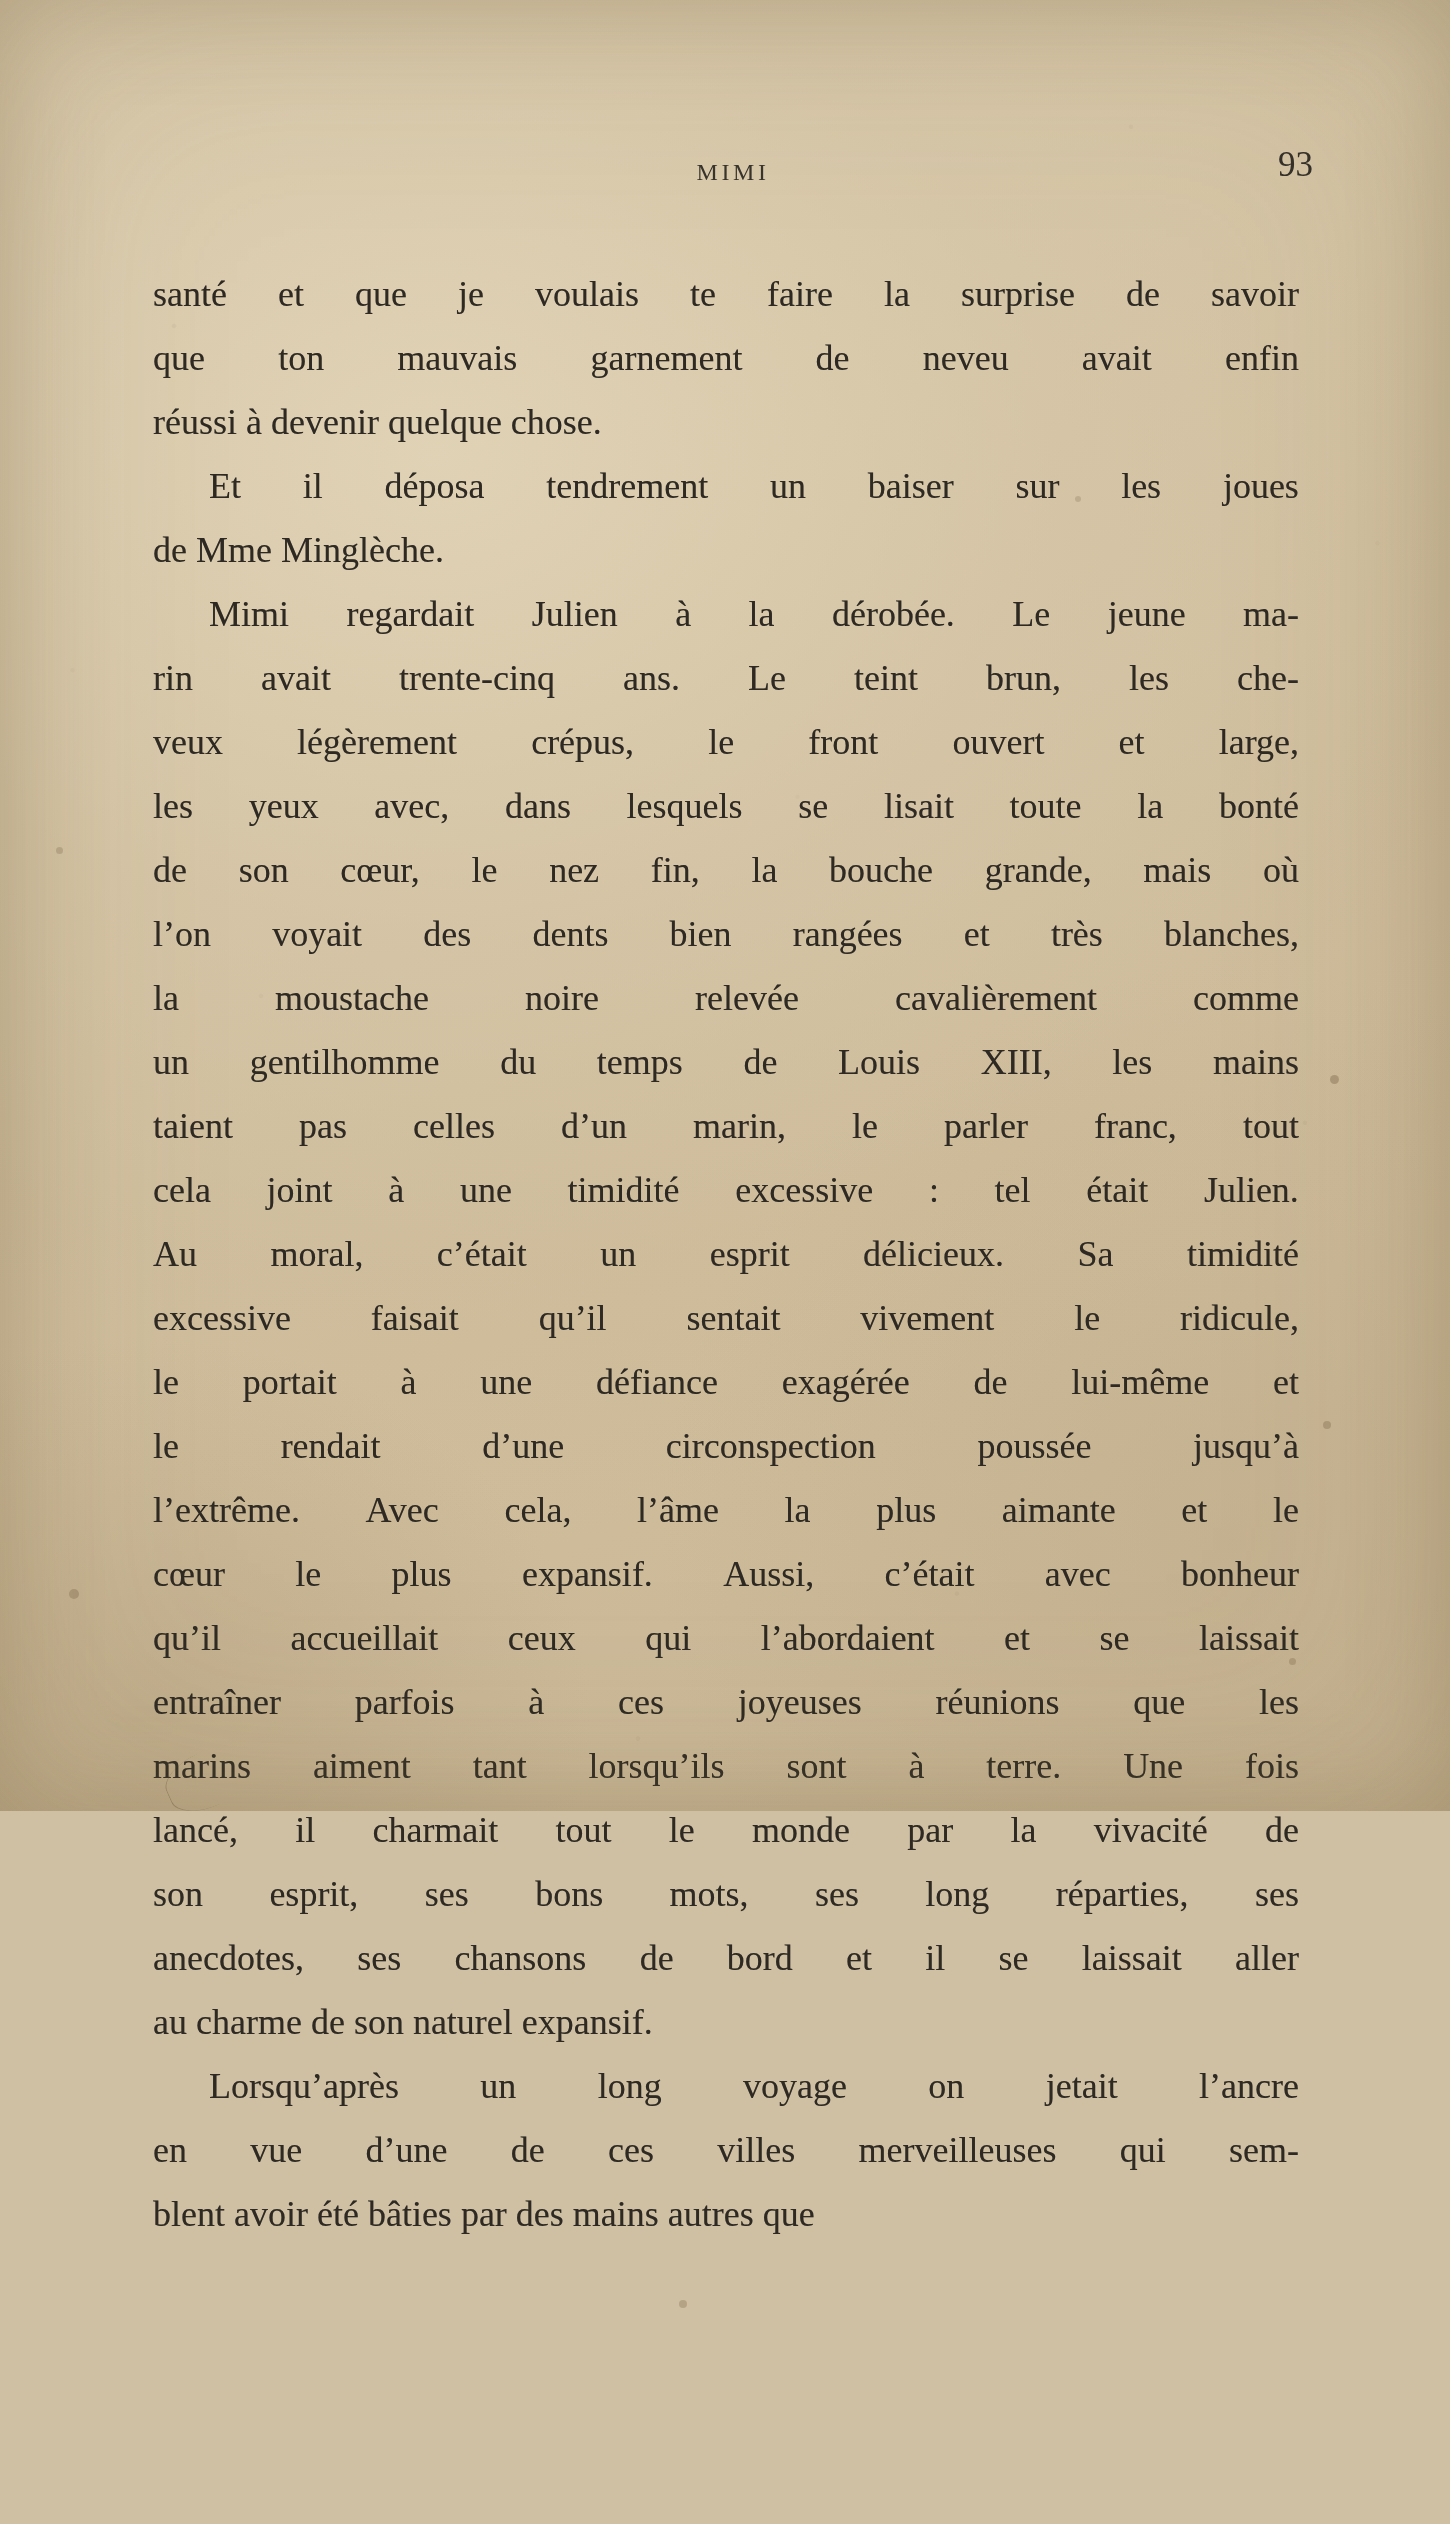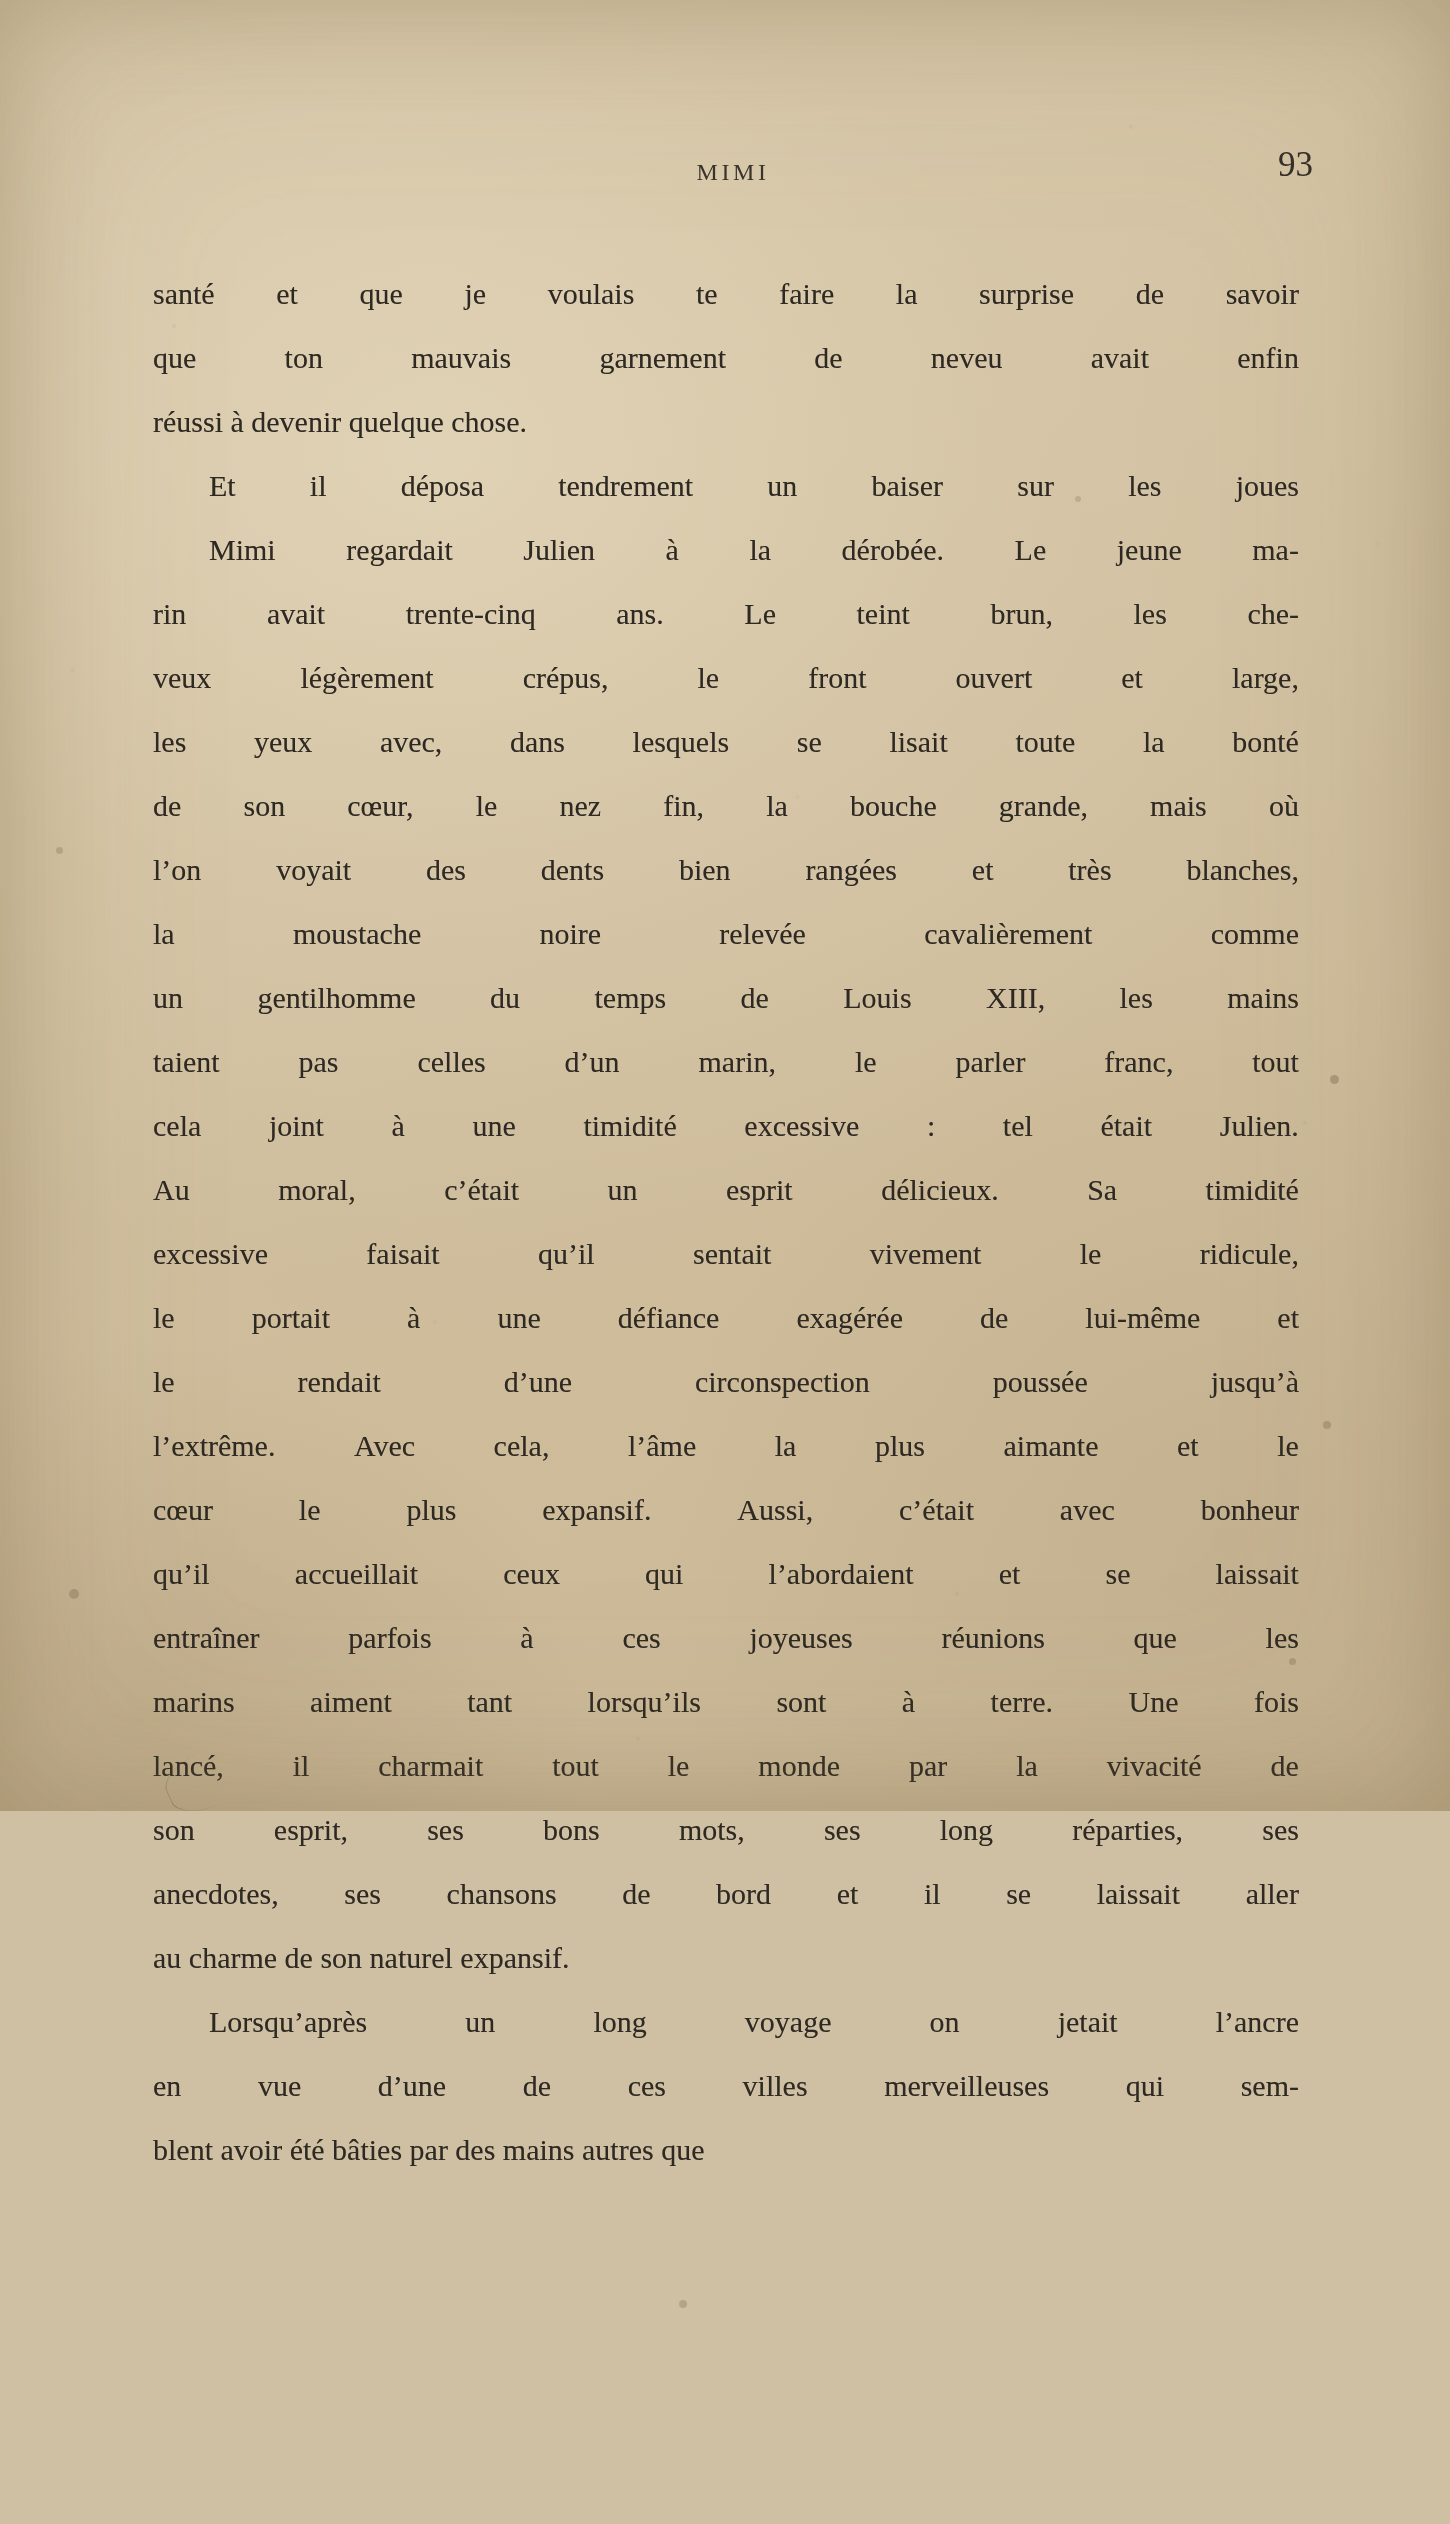--- a/index.html
+++ b/index.html
@@ -91,21 +91,21 @@
     font-family: "Liberation Serif", serif;
     margin-left: 25px;
   }
 
   .body-text {
     position: absolute;
     left: 153px;
     top: 262px;
     width: 1146px;
     color: #2e2a23;
-    font-size: 30px;
+    font-size: 36px;
     line-height: 64px;
     text-align: justify;
   }
   .body-text p {
     margin: 0;
     text-indent: 0;
   }
   .line {
     display: block;
     white-space: nowrap;
@@ -180,20 +180,21 @@
           <span>Et</span>
           <span>il</span>
           <span>déposa</span>
           <span>tendrement</span>
           <span>un</span>
           <span>baiser</span>
           <span>sur</span>
           <span>les</span>
           <span>joues</span>
         </span>
+        <span class="line">de Mme Minglèche.</span>
       </p>
       <p>
         <span class="line justify indent-first">
           <span>Mimi</span>
           <span>regardait</span>
           <span>Julien</span>
           <span>à</span>
           <span>la</span>
           <span>dérobée.</span>
           <span>Le</span>

